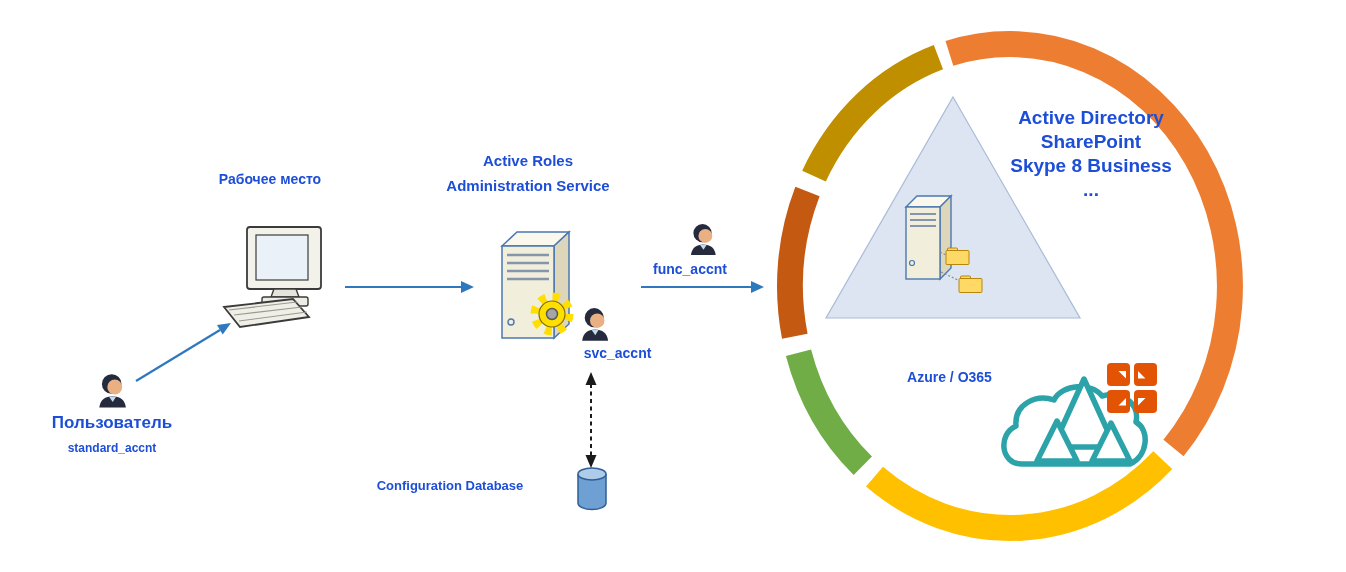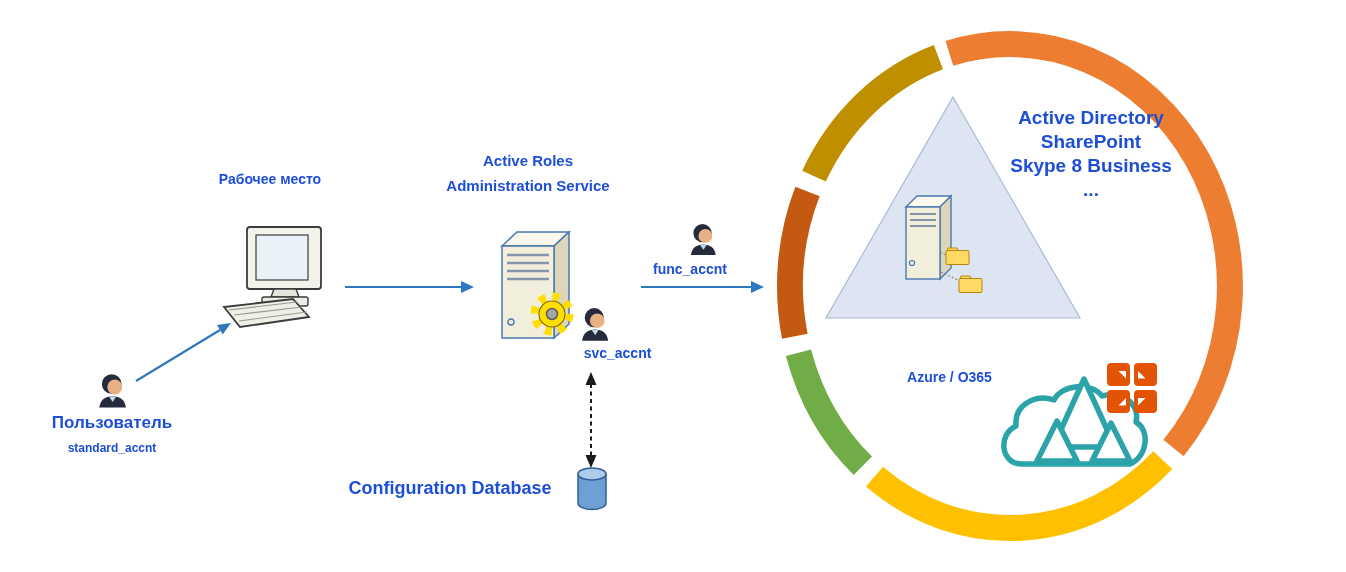--- a/index.html
+++ b/index.html
@@ -146,21 +146,21 @@
 
   <div class="label" style="left:398px; top:148px; width:260px; font-size:15px; line-height:25px;">
     <div class="line">Active Roles</div>
     <div class="line">Administration Service</div>
   </div>
 
   <div class="label" style="left:560px; top:345px; width:115px; font-size:14px;">svc_accnt</div>
 
   <div class="label" style="left:634px; top:261px; width:112px; font-size:14px;">func_accnt</div>
 
-  <div class="label" style="left:334px; top:478px; width:232px; font-size:18px;">Configuration Database</div>
+  <div class="label" style="left:334px; top:478px; width:232px; font-size:13px;">Configuration Database</div>
 
   <div class="label" style="left:988px; top:106px; width:206px; font-size:19px; line-height:24px;">
     <div class="line">Active Directory</div>
     <div class="line">SharePoint</div>
     <div class="line">Skype 8 Business</div>
     <div class="line">...</div>
   </div>
 
   <div class="label" style="left:862px; top:369px; width:175px; font-size:14px;">Azure / O365</div>
 

